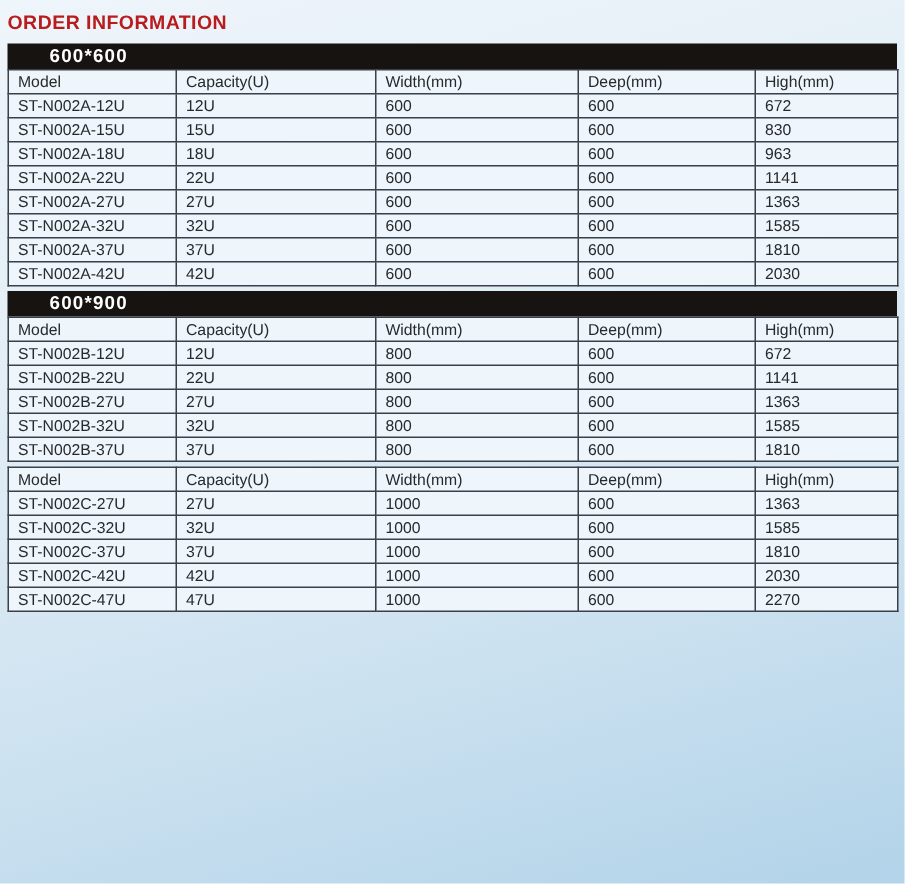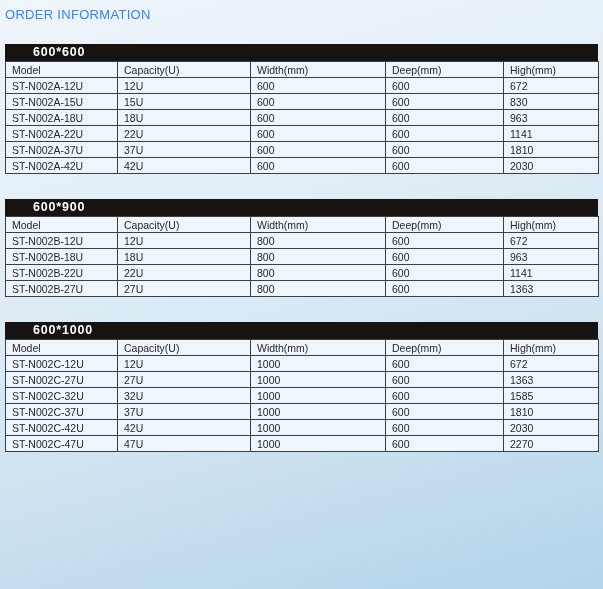--- a/index.html
+++ b/index.html
@@ -5,27 +5,27 @@
   html, body { margin: 0; padding: 0; }
   body {
     width: 603px;
     height: 589px;
     overflow: hidden;
     font-family: "Liberation Sans", "DejaVu Sans", sans-serif;
     background: linear-gradient(165deg, var(--page-top, #eef5fb) 0%, #e3eef6 35%, #cde2f0 68%, var(--page-bottom, #b2d3e9) 100%);
   }
   .page { padding: 7px 5px 0 5px; }
   .title {
-    margin: 0 0 22px 0;
+    margin: 0 0 7px 0;
     font-size: 13px;
-    font-weight: normal;
-    color: #3b82f6;
+    font-weight: bold;
+    color: #b91c1c;
     letter-spacing: 0.3px;
   }
-  section.spec-table { margin-bottom: 25px; }
+  section.spec-table { margin-bottom: 3px; }
   .band {
     background: var(--band-bg, #171310);
     color: #ffffff;
     font-weight: bold;
     font-size: 12.5px;
     height: 17px;
     line-height: 17px;
     padding-left: 28px;
     letter-spacing: 0.8px;
   }
@@ -100,20 +100,34 @@
               <td>963</td>
             </tr>
             <tr>
               <td>ST-N002A-22U</td>
               <td>22U</td>
               <td>600</td>
               <td>600</td>
               <td>1141</td>
             </tr>
             <tr>
+              <td>ST-N002A-27U</td>
+              <td>27U</td>
+              <td>600</td>
+              <td>600</td>
+              <td>1363</td>
+            </tr>
+            <tr>
+              <td>ST-N002A-32U</td>
+              <td>32U</td>
+              <td>600</td>
+              <td>600</td>
+              <td>1585</td>
+            </tr>
+            <tr>
               <td>ST-N002A-37U</td>
               <td>37U</td>
               <td>600</td>
               <td>600</td>
               <td>1810</td>
             </tr>
             <tr>
               <td>ST-N002A-42U</td>
               <td>42U</td>
               <td>600</td>
@@ -145,72 +159,71 @@
       </thead>
       <tbody>
             <tr>
               <td>ST-N002B-12U</td>
               <td>12U</td>
               <td>800</td>
               <td>600</td>
               <td>672</td>
             </tr>
             <tr>
-              <td>ST-N002B-18U</td>
-              <td>18U</td>
-              <td>800</td>
-              <td>600</td>
-              <td>963</td>
-            </tr>
-            <tr>
               <td>ST-N002B-22U</td>
               <td>22U</td>
               <td>800</td>
               <td>600</td>
               <td>1141</td>
             </tr>
             <tr>
               <td>ST-N002B-27U</td>
               <td>27U</td>
               <td>800</td>
               <td>600</td>
               <td>1363</td>
+            </tr>
+            <tr>
+              <td>ST-N002B-32U</td>
+              <td>32U</td>
+              <td>800</td>
+              <td>600</td>
+              <td>1585</td>
+            </tr>
+            <tr>
+              <td>ST-N002B-37U</td>
+              <td>37U</td>
+              <td>800</td>
+              <td>600</td>
+              <td>1810</td>
             </tr>
           </tbody>
     </table>
   </section>
 
   <section class="spec-table">
-    <div class="band">600*1000</div>
     <table class="spec">
       <colgroup>
         <col class="c1">
             <col class="c2">
             <col class="c3">
             <col class="c4">
             <col class="c5">
       </colgroup>
       <thead>
         <tr>
               <th>Model</th>
               <th>Capacity(U)</th>
               <th>Width(mm)</th>
               <th>Deep(mm)</th>
               <th>High(mm)</th>
             </tr>
       </thead>
       <tbody>
             <tr>
-              <td>ST-N002C-12U</td>
-              <td>12U</td>
-              <td>1000</td>
-              <td>600</td>
-              <td>672</td>
-            </tr>
-            <tr>
               <td>ST-N002C-27U</td>
               <td>27U</td>
               <td>1000</td>
               <td>600</td>
               <td>1363</td>
             </tr>
             <tr>
               <td>ST-N002C-32U</td>
               <td>32U</td>
               <td>1000</td>

